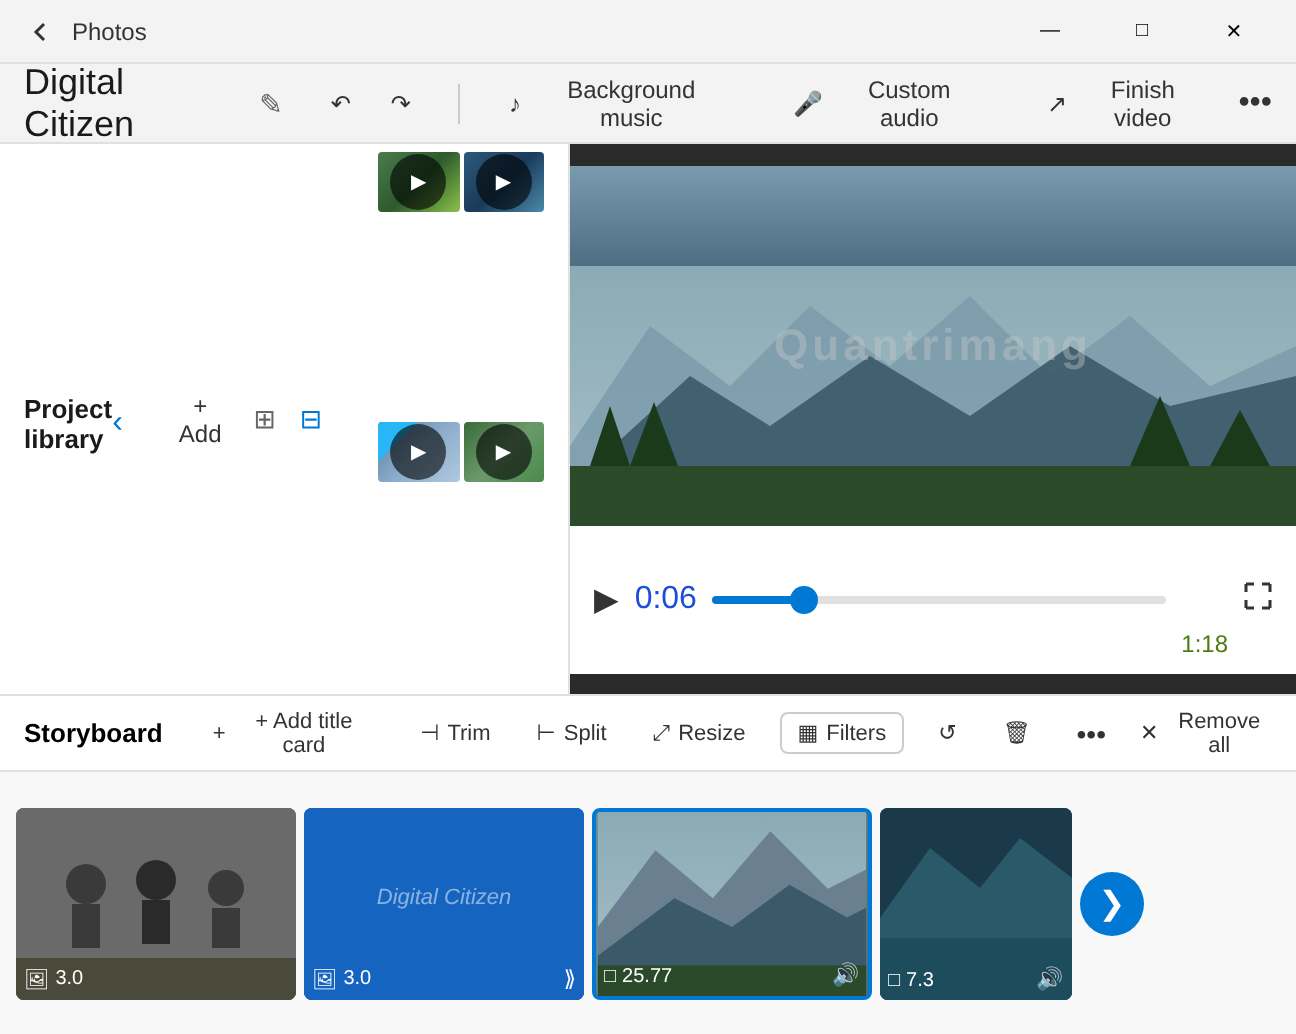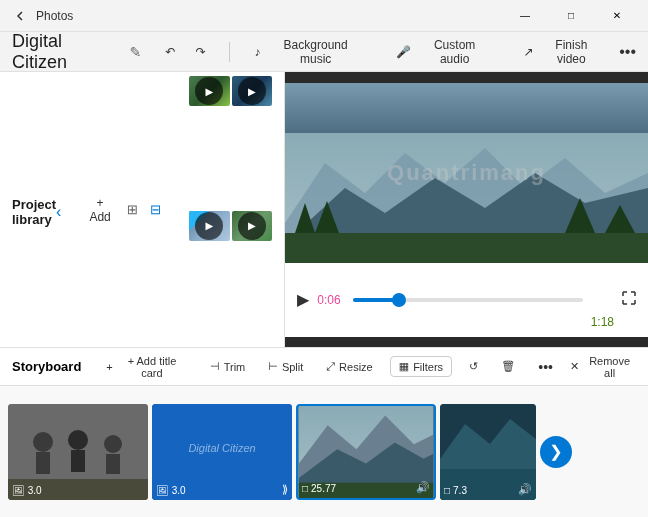--- a/index.html
+++ b/index.html
@@ -222,22 +222,22 @@
       width: 100%;
       background: white;
     }
     .play-btn {
       background: none; border: none;
       cursor: pointer;
       font-size: 16px;
       color: #333;
     }
     .time-current {
-      font-size: 12px;
-      color: #ec4899;
+      font-size: 16px;
+      color: #1d4ed8;
       min-width: 28px;
     }
     .progress-container {
       flex: 1;
       display: flex;
       align-items: center;
     }
     .progress-track {
       flex: 1;
       height: 4px;

